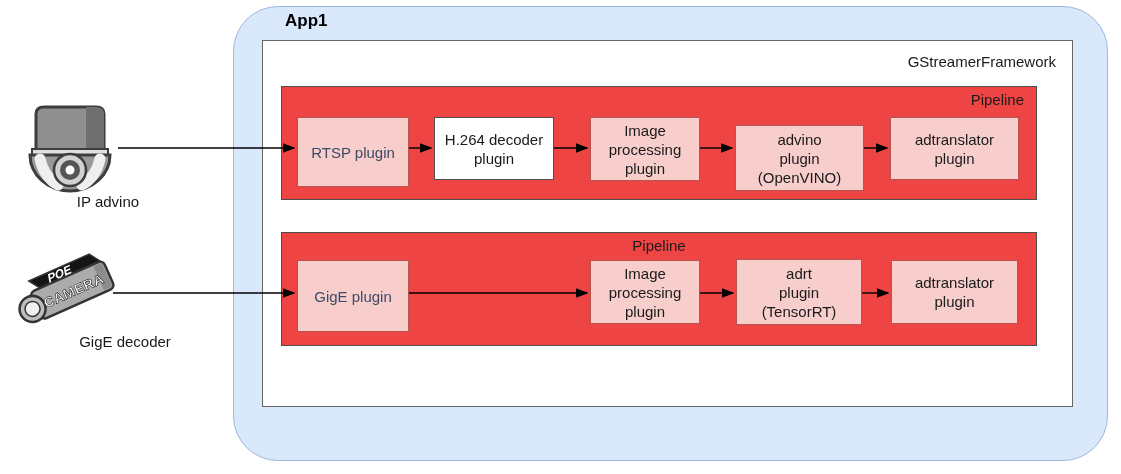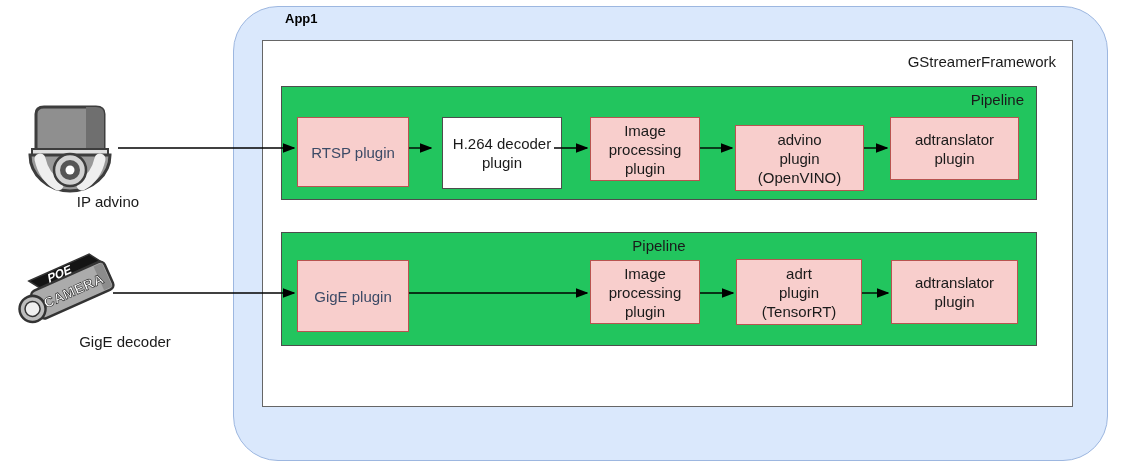--- a/index.html
+++ b/index.html
@@ -11,33 +11,33 @@
     overflow:hidden;
   }
   
   .app-container{
     position:absolute;left:233px;top:6px;width:875px;height:455px;
     background:#dae8fc;border:1px solid #9db7e0;border-radius:45px;
     box-sizing:border-box;
   }
   .app-label{
     position:absolute;left:285px;top:11px;
-    font-size:13px;font-weight:bold;color:#000000;text-align:right;
+    font-size:17px;font-weight:bold;color:#000000;text-align:right;
   }
   .framework-box{
     position:absolute;left:262px;top:40px;width:811px;height:367px;
     background:#ffffff;border:1px solid #666666;box-sizing:border-box;
   }
   .framework-label{
     position:absolute;top:12px;right:16px;
     font-size:15px;color:#1a1a1a;
   }
   .pipeline-box{
     position:absolute;left:281px;width:756px;height:114px;
-    background:#22c55e;border:1px solid #4d4d4d;box-sizing:border-box;
+    background:#ef4444;border:1px solid #4d4d4d;box-sizing:border-box;
   }
   .pipeline-1{top:86px;}
   .pipeline-2{top:232px;}
   .pipeline-label{
     position:absolute;top:4px;font-size:15px;color:#1a1a1a;
   }
   .pipeline-label.right{right:12px;}
   .pipeline-label.center{left:0;right:0;text-align:center;}
   
   .node{
@@ -45,21 +45,21 @@
     display:flex;align-items:center;justify-content:center;
     text-align:center;box-sizing:border-box;
     font-size:15px;line-height:19px;color:#1a1a1a;
     white-space:pre-line;
   }
   .node.pink{background:#f8cecc;border:1px solid #b85450;}
   .node.white{background:#ffffff;border:1px solid #4d4d4d;}
   .node .src-text{color:#3c4a66;}
   
   .n-rtsp {left:297px;top:117px;width:112px;height:70px;}
-  .n-h264 {left:434px;top:117px;width:120px;height:72px;margin-left:8px;}
+  .n-h264 {left:434px;top:117px;width:120px;height:63px;}
   .n-img1 {left:590px;top:117px;width:110px;height:64px;}
   .n-advino {left:735px;top:125px;width:129px;height:66px;}
   .n-adtr1 {left:890px;top:117px;width:129px;height:63px;}
   
   .n-gige {left:297px;top:260px;width:112px;height:72px;}
   .n-img2 {left:590px;top:260px;width:110px;height:64px;}
   .n-adrt {left:736px;top:259px;width:126px;height:66px;justify-content:center;}
   .n-adtr2 {left:891px;top:260px;width:127px;height:64px;}
   
   .cam-svg{position:absolute;z-index:6;}

